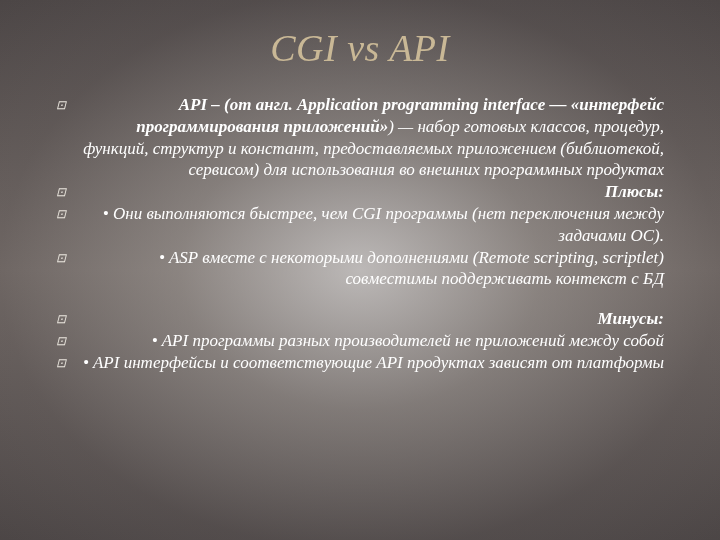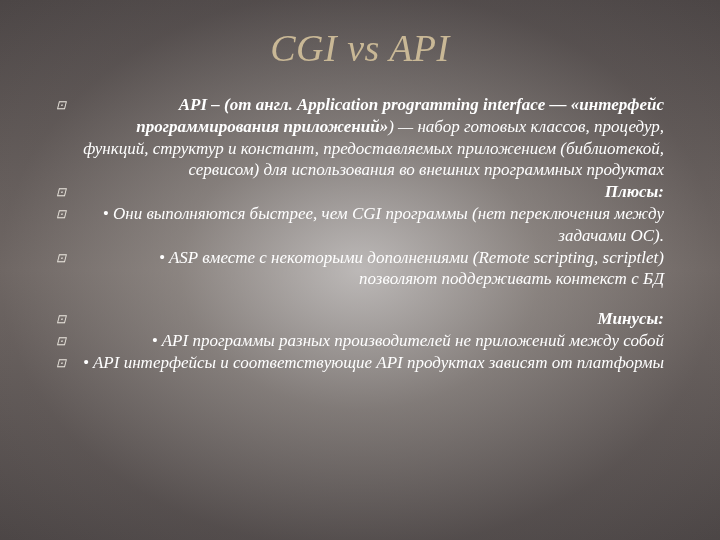--- a/index.html
+++ b/index.html
@@ -74,21 +74,21 @@
       <span class="txt bold">Плюсы:</span>
     </div>
 
     <div class="line">
       <span class="bullet">⊡</span>
       <span class="txt">• Они выполняются быстрее, чем CGI программы (нет переключения между задачами OC).</span>
     </div>
 
     <div class="line">
       <span class="bullet">⊡</span>
-      <span class="txt">• ASP вместе с некоторыми дополнениями (Remote scripting, scriptlet) позволяют поддерживать контекст с БД</span>
+      <span class="txt">• ASP вместе с некоторыми дополнениями (Remote scripting, scriptlet) совместимы поддерживать контекст с БД</span>
     </div>
   </div>
 
   <div class="block">
 
     <div class="line">
       <span class="bullet">⊡</span>
       <span class="txt bold">Минусы:</span>
     </div>
 

